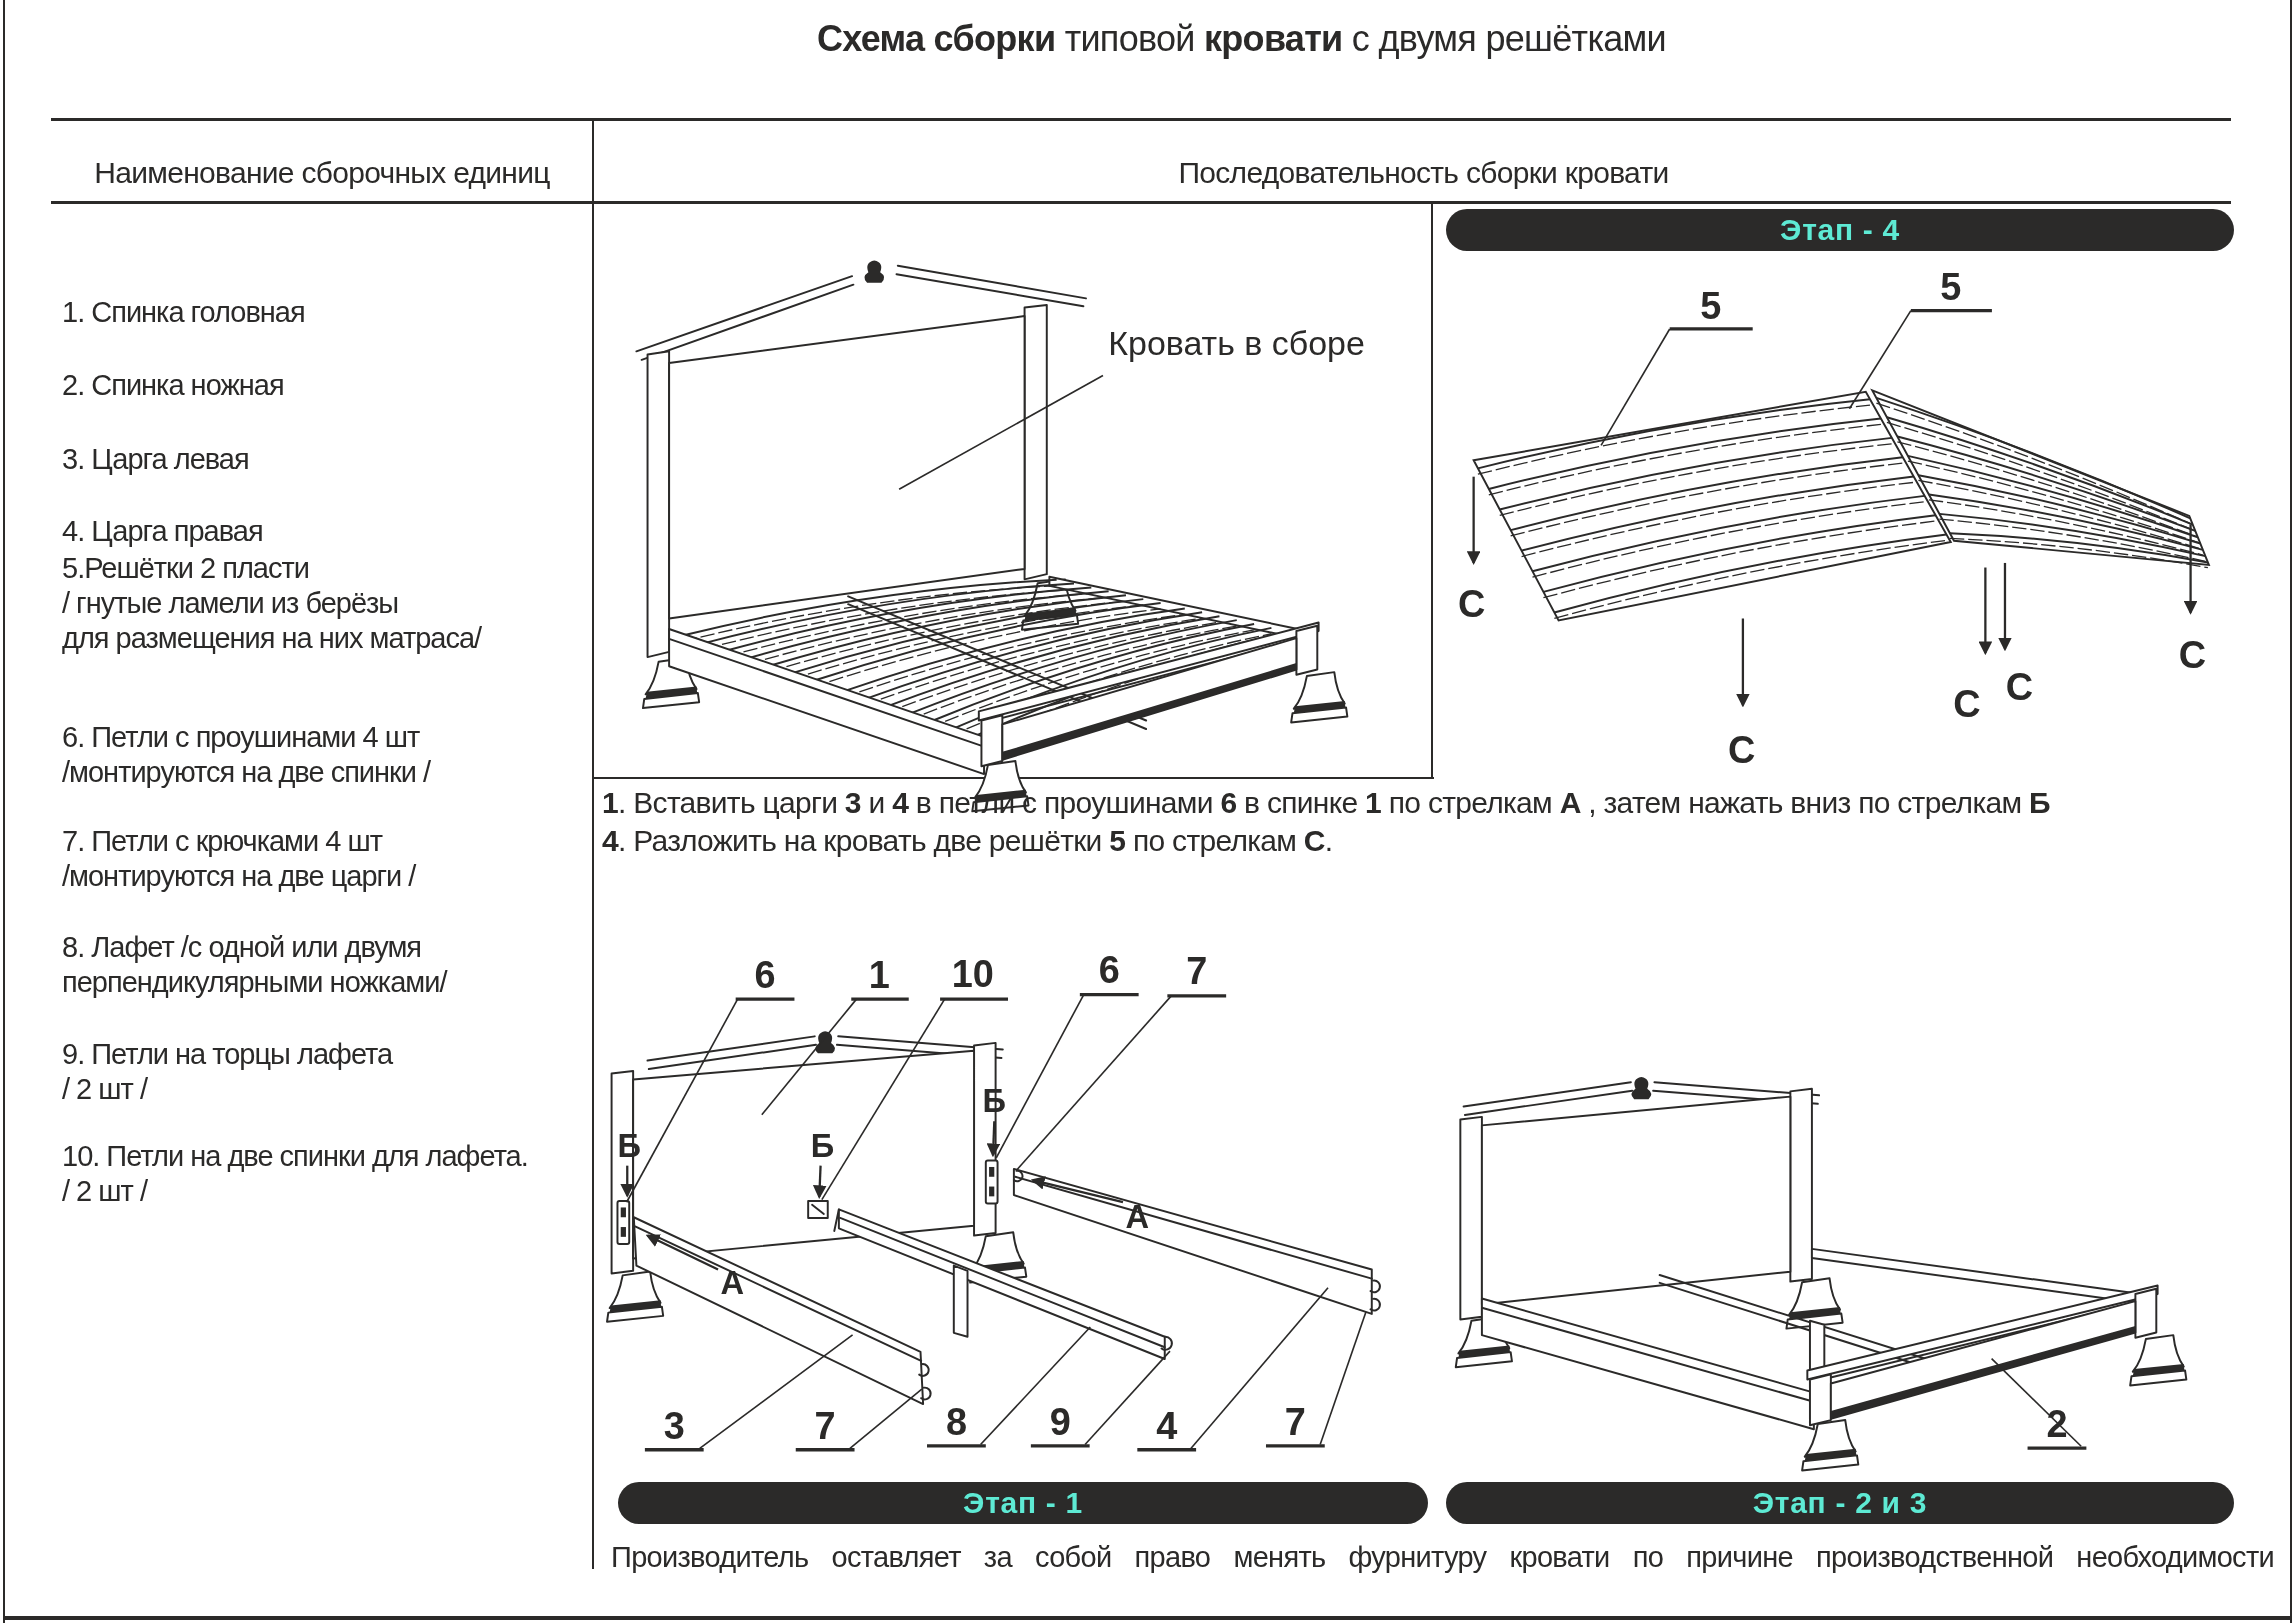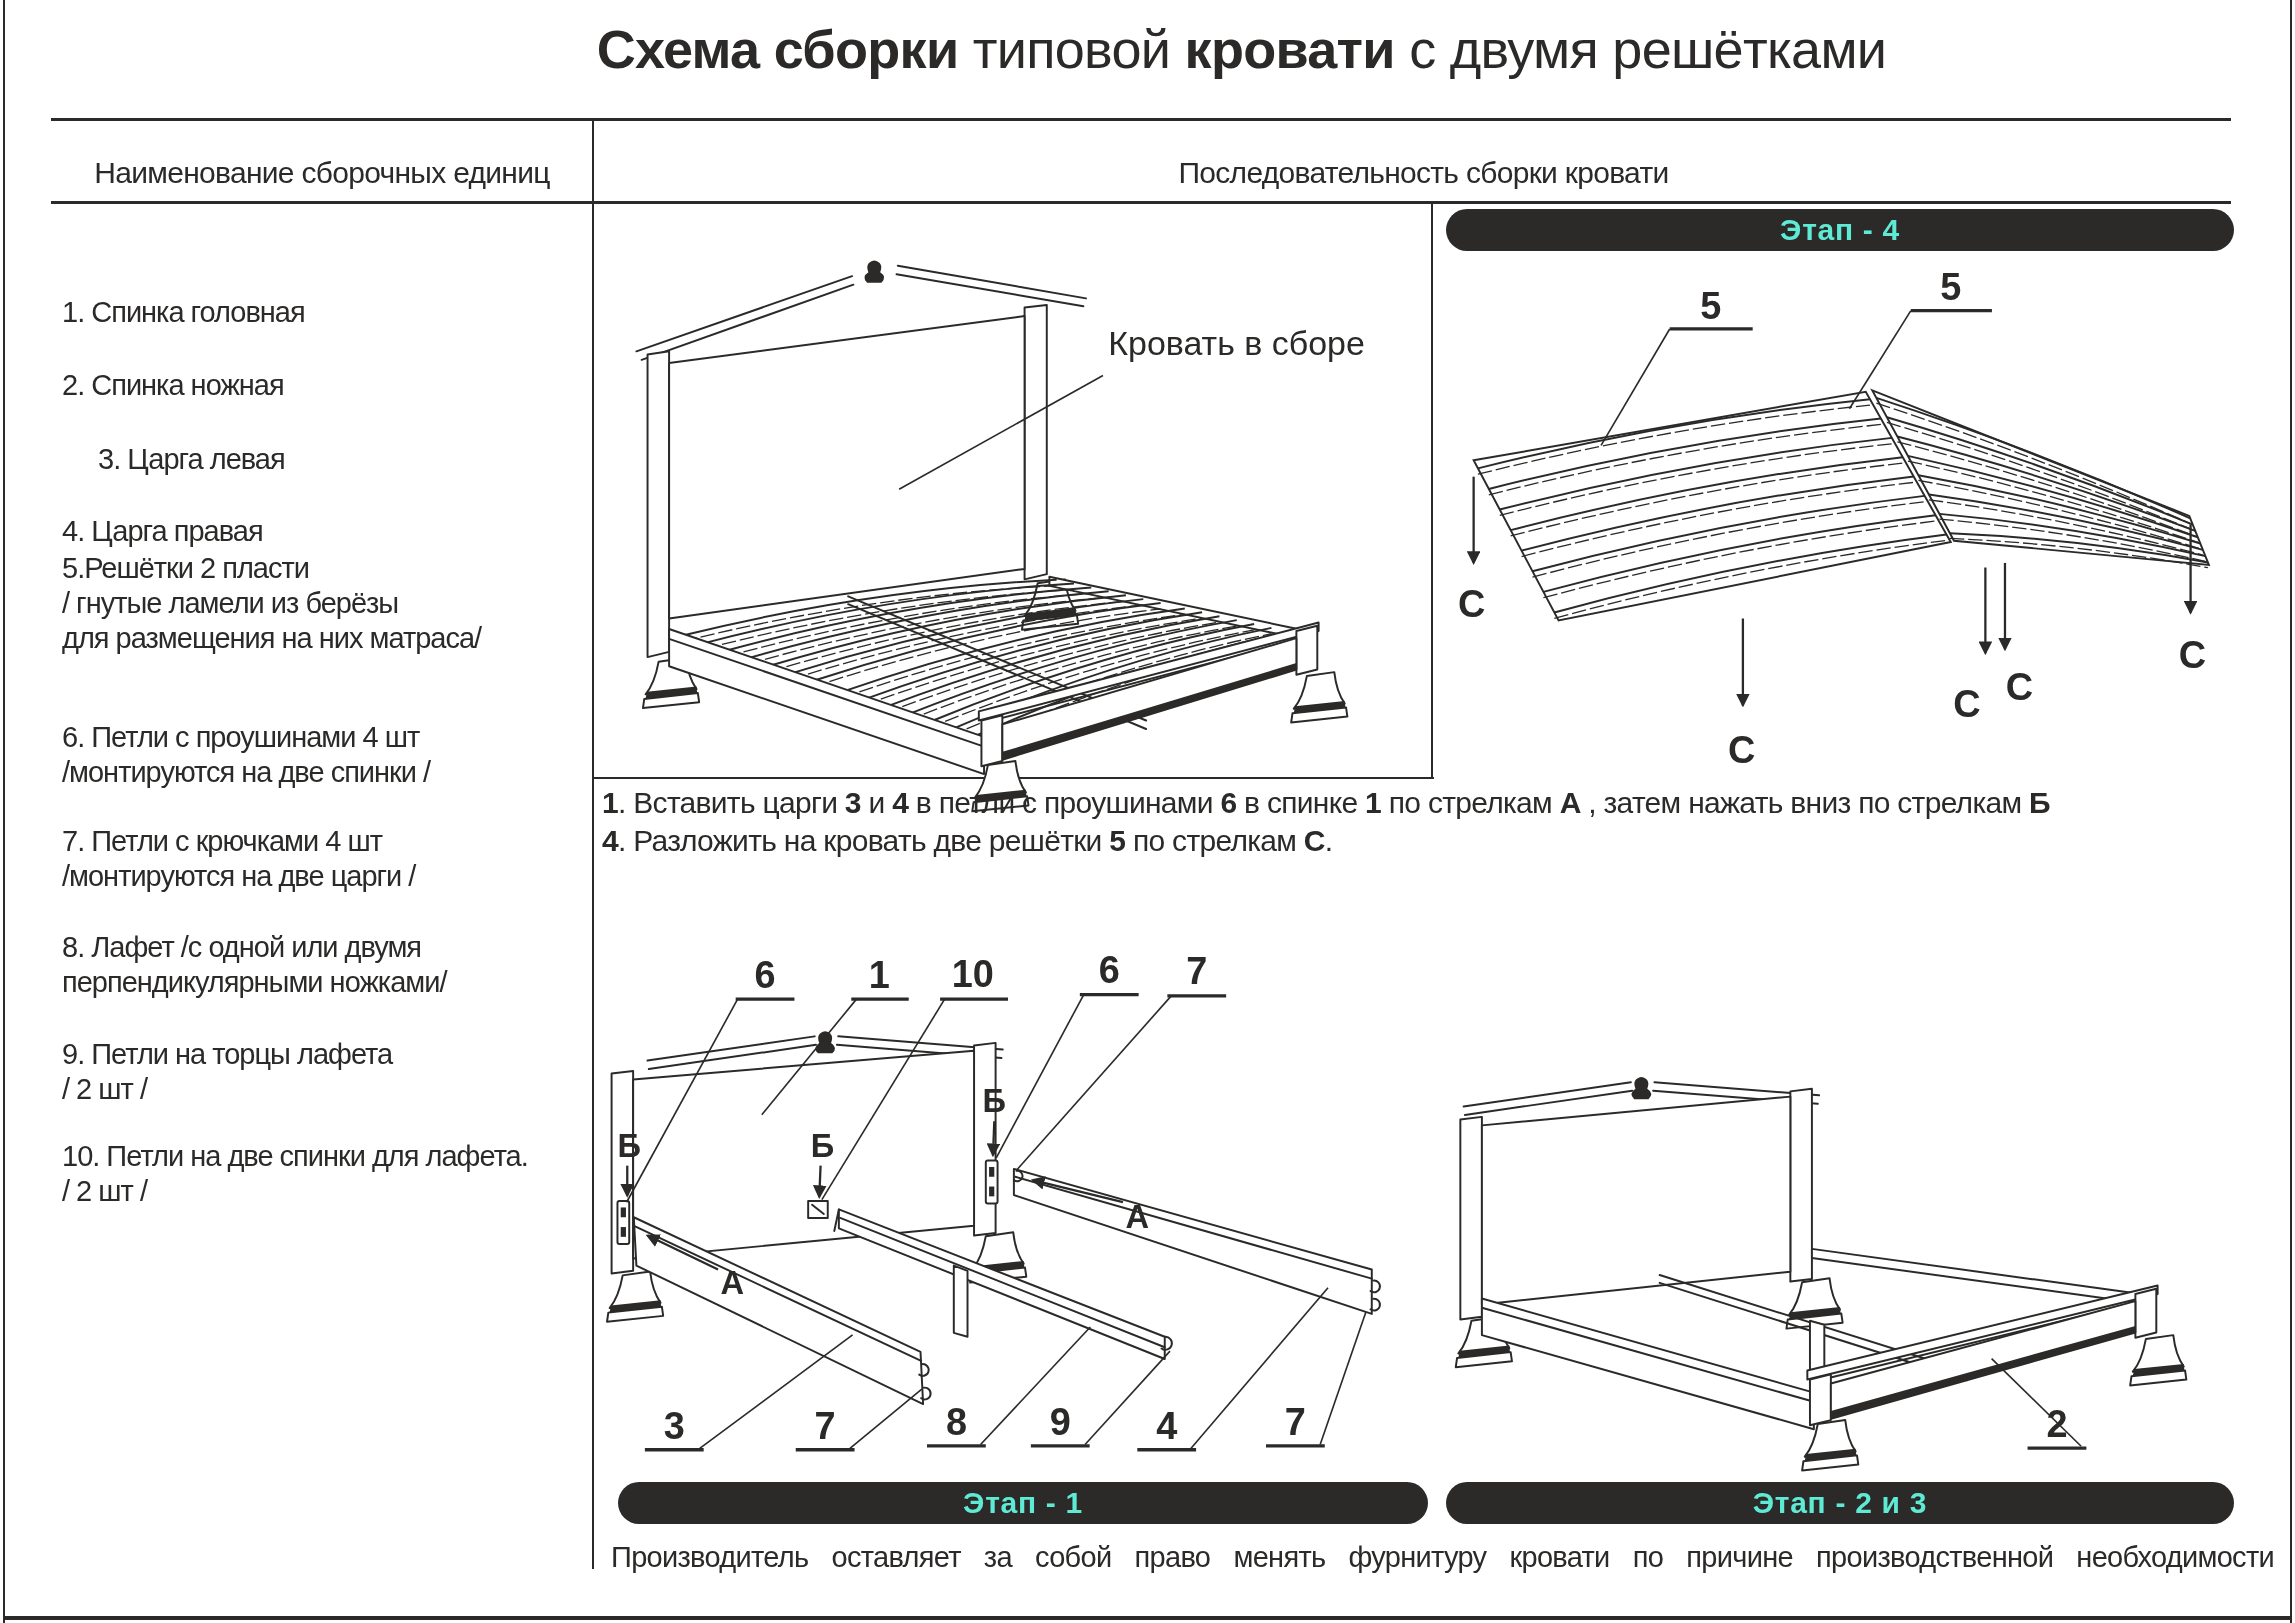--- a/index.html
+++ b/index.html
@@ -2,21 +2,21 @@
 <html style="font-size:10.5px"><head>
 <meta charset="utf-8">
 <style>
   html,body{margin:0;padding:0;background:#fff;}
   body{width:2295px;height:1624px;position:relative;overflow:hidden;
        font-family:"Liberation Sans",sans-serif;color:#2b2a29;}
   .abs{position:absolute;}
   
   .hline,.vline{position:absolute;background:#2b2a29;}
   
-  #title{top:18.3px;left:261px;width:1961px;text-align:center;font-size:54px;
+  #title{top:18.3px;left:261px;width:1961px;text-align:center;font-size:36px;
          letter-spacing:-0.7px;white-space:nowrap;}
   #title b{font-weight:700;}
   
   .thead{font-size:30px;letter-spacing:-0.7px;text-align:center;margin-top:12px;}
   
   .part{position:absolute;left:62px;width:523px;font-size:29px;line-height:35px;
         letter-spacing:-1px;white-space:pre-line;}
   
   #steps{left:602px;top:784px;width:1677px;font-size:30px;line-height:38px;
          letter-spacing:-0.7px;}
@@ -80,21 +80,21 @@
 <div class="hline" style="left:51px;top:118px;width:2180px;height:3.3px;"></div>
 <div class="hline" style="left:51px;top:201px;width:2180px;height:3.3px;"></div>
 <div class="vline" style="left:592px;top:118px;width:2px;height:1451px;"></div>
 
 <div class="abs thead" style="left:59px;top:144px;width:526px;">Наименование  сборочных единиц</div>
 <div class="abs thead" style="left:593px;top:144px;width:1637px;padding-left:12px;">Последовательность сборки кровати</div>
 
 <div>
   <div class="part" style="top:295px;">1.   Спинка головная</div>
   <div class="part" style="top:368px;">2. Спинка ножная</div>
-  <div class="part" style="top:442px;margin-left:36px;">3. Царга левая</div>
+  <div class="part" style="top:442px;">3. Царга левая</div>
   <div class="part" style="top:514px;">4. Царга правая</div>
   <div class="part" style="top:551px;">5.Решётки  2 пласти
 / гнутые ламели из берёзы
 для размещения на них матраса/</div>
   <div class="part" style="top:720px;">6. Петли с проушинами 4 шт
 /монтируются на две спинки /</div>
   <div class="part" style="top:824px;">7. Петли с крючками 4 шт
 /монтируются на две царги /</div>
   <div class="part" style="top:930px;">8. Лафет /с одной или двумя
 перпендикулярными ножками/</div>

